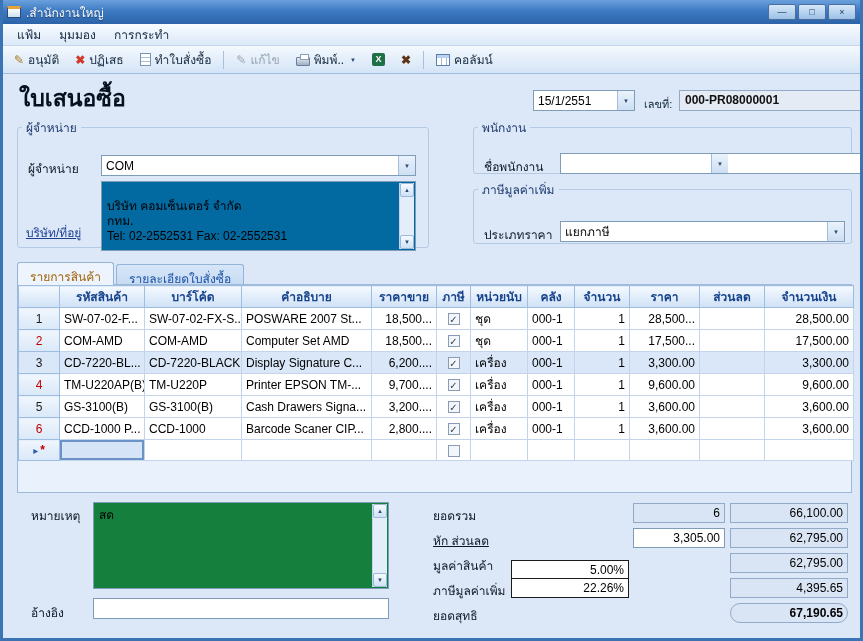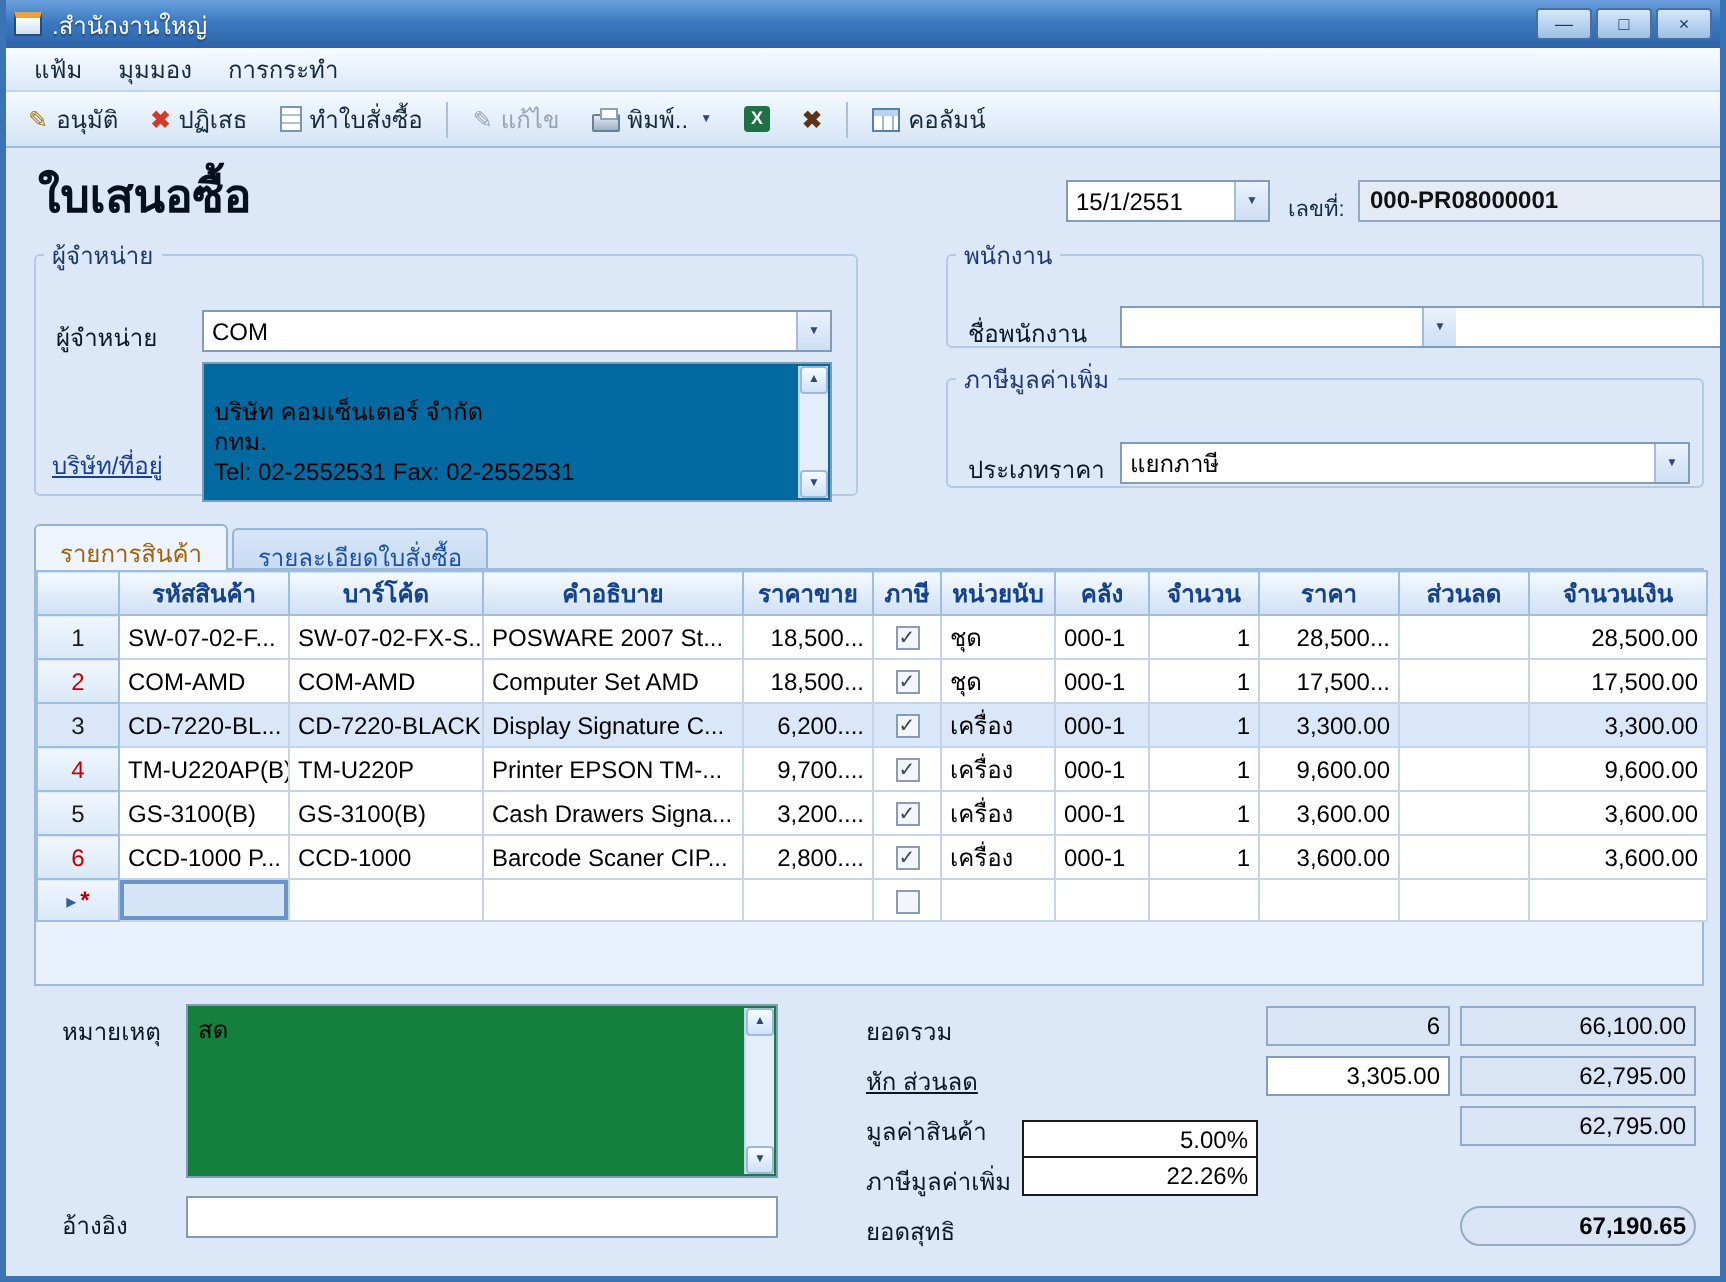--- a/index.html
+++ b/index.html
@@ -348,18 +348,19 @@
     <span class="abs sum-label link" style="left:430px;top:457px;">หัก ส่วนลด</span>
     <div class="abs ed-box" style="left:508px;top:454px;width:118px;margin-top:32px;">5.00%</div>
     <div class="abs ed-box" style="left:630px;top:454px;width:92px;border-color:#7f9db9;">3,305.00</div>
     <div class="abs ro-box" style="left:727px;top:454px;width:118px;">62,795.00</div>
 
     <span class="abs sum-label" style="left:430px;top:482px;">มูลค่าสินค้า</span>
     <div class="abs ro-box" style="left:727px;top:479px;width:118px;">62,795.00</div>
 
     <span class="abs sum-label" style="left:430px;top:507px;">ภาษีมูลค่าเพิ่ม</span>
     <div class="abs ed-box" style="left:508px;top:504px;width:118px;">22.26%</div>
+    <div class="abs ro-box" style="left:727px;top:504px;width:118px;">4,395.65</div>
 
     <span class="abs sum-label" style="left:430px;top:532px;">ยอดสุทธิ</span>
     <div class="abs ro-box bold" style="left:727px;top:529px;width:118px;">67,190.65</div>
 
   </div>
 </div>
 
 </body></html>

